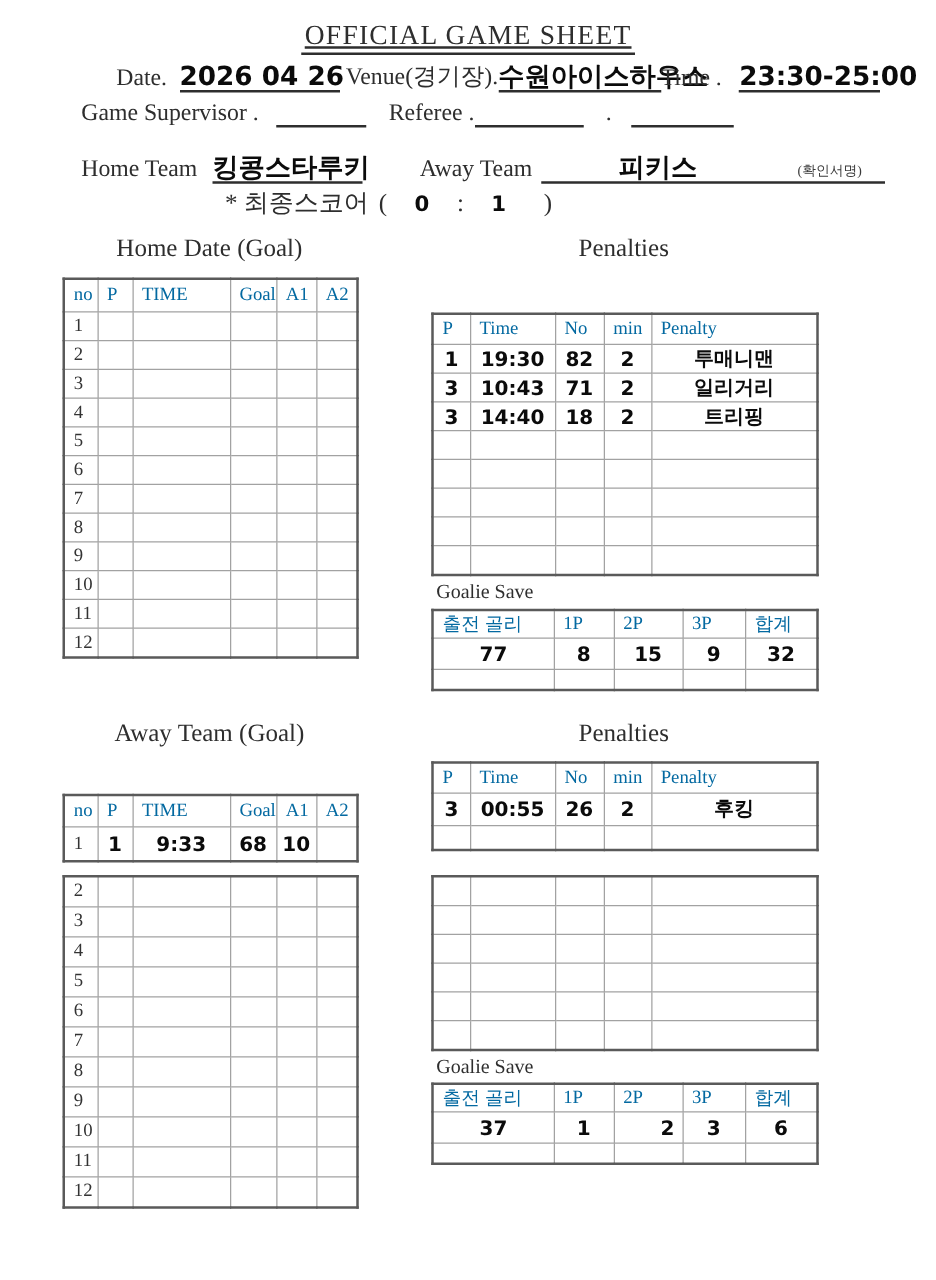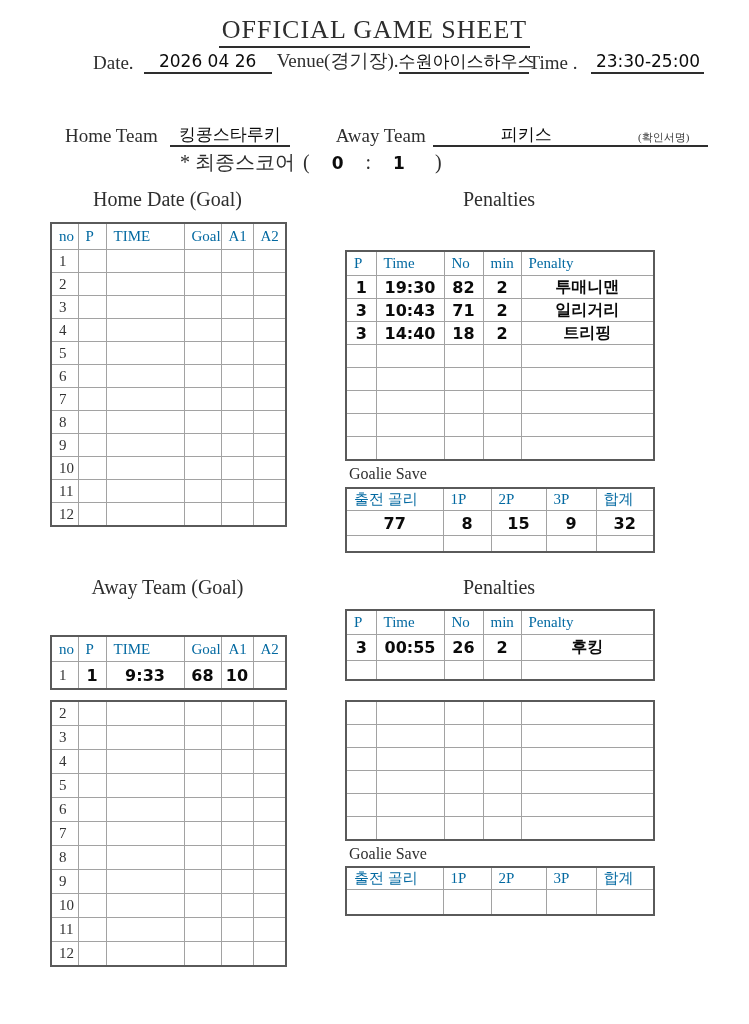--- a/index.html
+++ b/index.html
@@ -2,28 +2,28 @@
 <html><head>
 <meta charset="utf-8">
 <style>
   html,body{margin:0;padding:0;background:#ffffff;}
   .page{
     position:relative;width:749px;height:1024px;background:#ffffff;
     font-family:"Liberation Serif","DejaVu Serif",serif;color:#2e2e2e;overflow:hidden;
   }
   
   .title-wrap{position:absolute;top:15px;left:0;width:749px;text-align:center;}
-  .title{display:inline-block;font-size:26px;letter-spacing:1px;border-bottom:2px solid #2e2e2e;padding:0 3px 1px;}
+  .title{display:inline-block;font-size:22px;letter-spacing:1px;border-bottom:2px solid #2e2e2e;padding:0 3px 1px;text-decoration:underline;}
   .hline{position:absolute;left:65px;display:flex;align-items:flex-end;font-size:19px;white-space:pre;}
   #line-date{top:48px;margin-left:28px;}
   #line-officials{top:79px;}
   #line-teams{top:109px;margin-top:14px;}
   .fill{display:inline-block;border-bottom:2px solid #2e2e2e;text-align:center;line-height:22px;}
   .blank{display:inline-block;border-bottom:2px solid #2e2e2e;height:21px;}
-  .entry{font-family:"DejaVu Sans","Liberation Sans",sans-serif;font-weight:400;font-size:17px;color:#0b0b0b;}
+  .entry{font-family:"DejaVu Sans","Liberation Sans",sans-serif;font-weight:700;font-size:21px;color:#0b0b0b;}
   .w-date{width:128px;margin:0 5px 0 10px;}
   .w-venue{width:130px;}
   .w-time{width:113px;margin-left:14px;}
   .b-sup{width:72px;margin-left:14px;}
   .b-ref1{width:87px;margin-left:0;}
   .b-ref2{width:82px;margin-left:16px;}
   .gap-ref{display:inline-block;width:18px;}
   .w-hteam{width:120px;margin-left:12px;}
   .w-ateam{width:187px;margin-left:7px;}
   .gap-teams{display:inline-block;width:46px;}
@@ -82,20 +82,30 @@
 
   <div class="hline" id="line-date">
     <span>Date.</span>
     <span class="fill entry w-date">2026 04 26</span>
     <span>Venue(경기장).</span>
     <span class="fill entry w-venue">수원아이스하우스</span>
     <span>Time .</span>
     <span class="fill entry w-time">23:30-25:00</span>
   </div>
 
+  <div class="hline" id="line-officials">
+    <span>Game Supervisor .</span>
+    <span class="blank b-sup"></span>
+    <span class="gap-ref"></span>
+    <span>Referee .</span>
+    <span class="blank b-ref1"></span>
+    <span class="gap-ref"></span>
+    <span>.</span>
+    <span class="blank b-ref2"></span>
+  </div>
 
   <div class="hline" id="line-teams">
     <span>Home Team</span>
     <span class="fill entry w-hteam">킹콩스타루키</span>
     <span class="gap-teams"></span>
     <span>Away Team</span>
     <span class="fill entry w-ateam">피키스</span>
     <span class="fill w-sig">(확인서명)</span>
   </div>
 
@@ -576,20 +586,27 @@
         <tr>
           <th>출전 골리</th>
           <th>1P</th>
           <th>2P</th>
           <th>3P</th>
           <th>합계</th>
         </tr>
       </thead>
       <tbody>
         <tr>
+          <td class="entry-cell">37</td>
+          <td class="entry-cell">1</td>
+          <td class="entry-cell">2</td>
+          <td class="entry-cell">3</td>
+          <td class="entry-cell">6</td>
+        </tr>
+        <tr>
           <td class="entry-cell"></td>
           <td class="entry-cell"></td>
           <td class="entry-cell"></td>
           <td class="entry-cell"></td>
           <td class="entry-cell"></td>
         </tr>
       </tbody>
     </table>
 
 </div>

